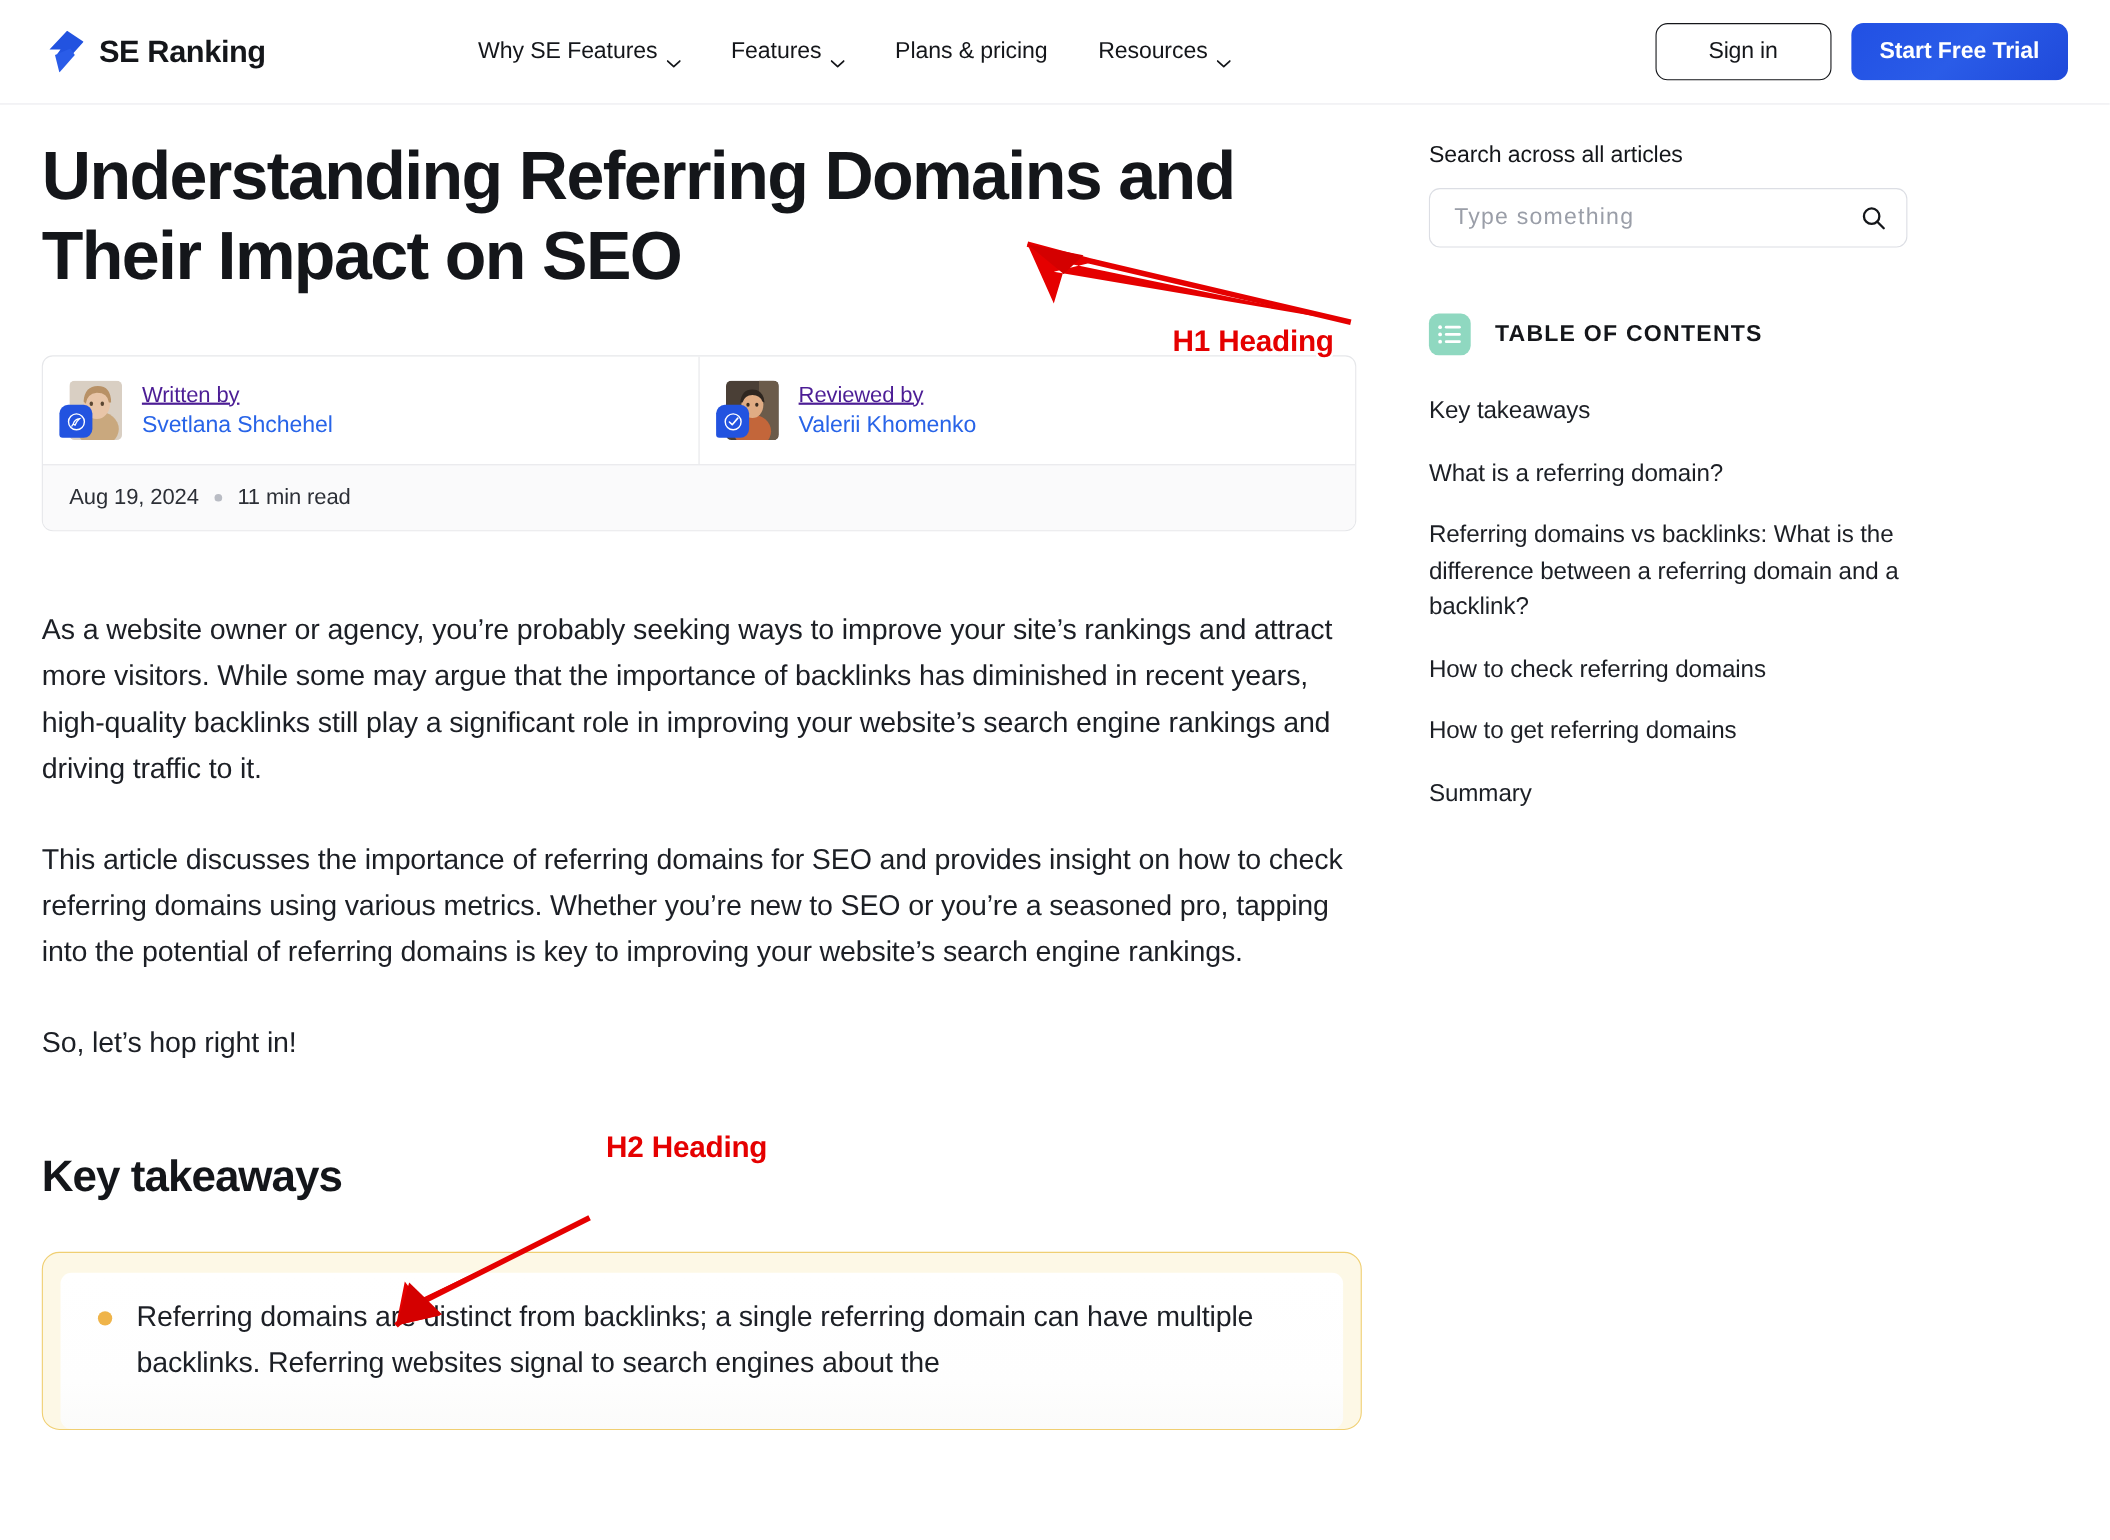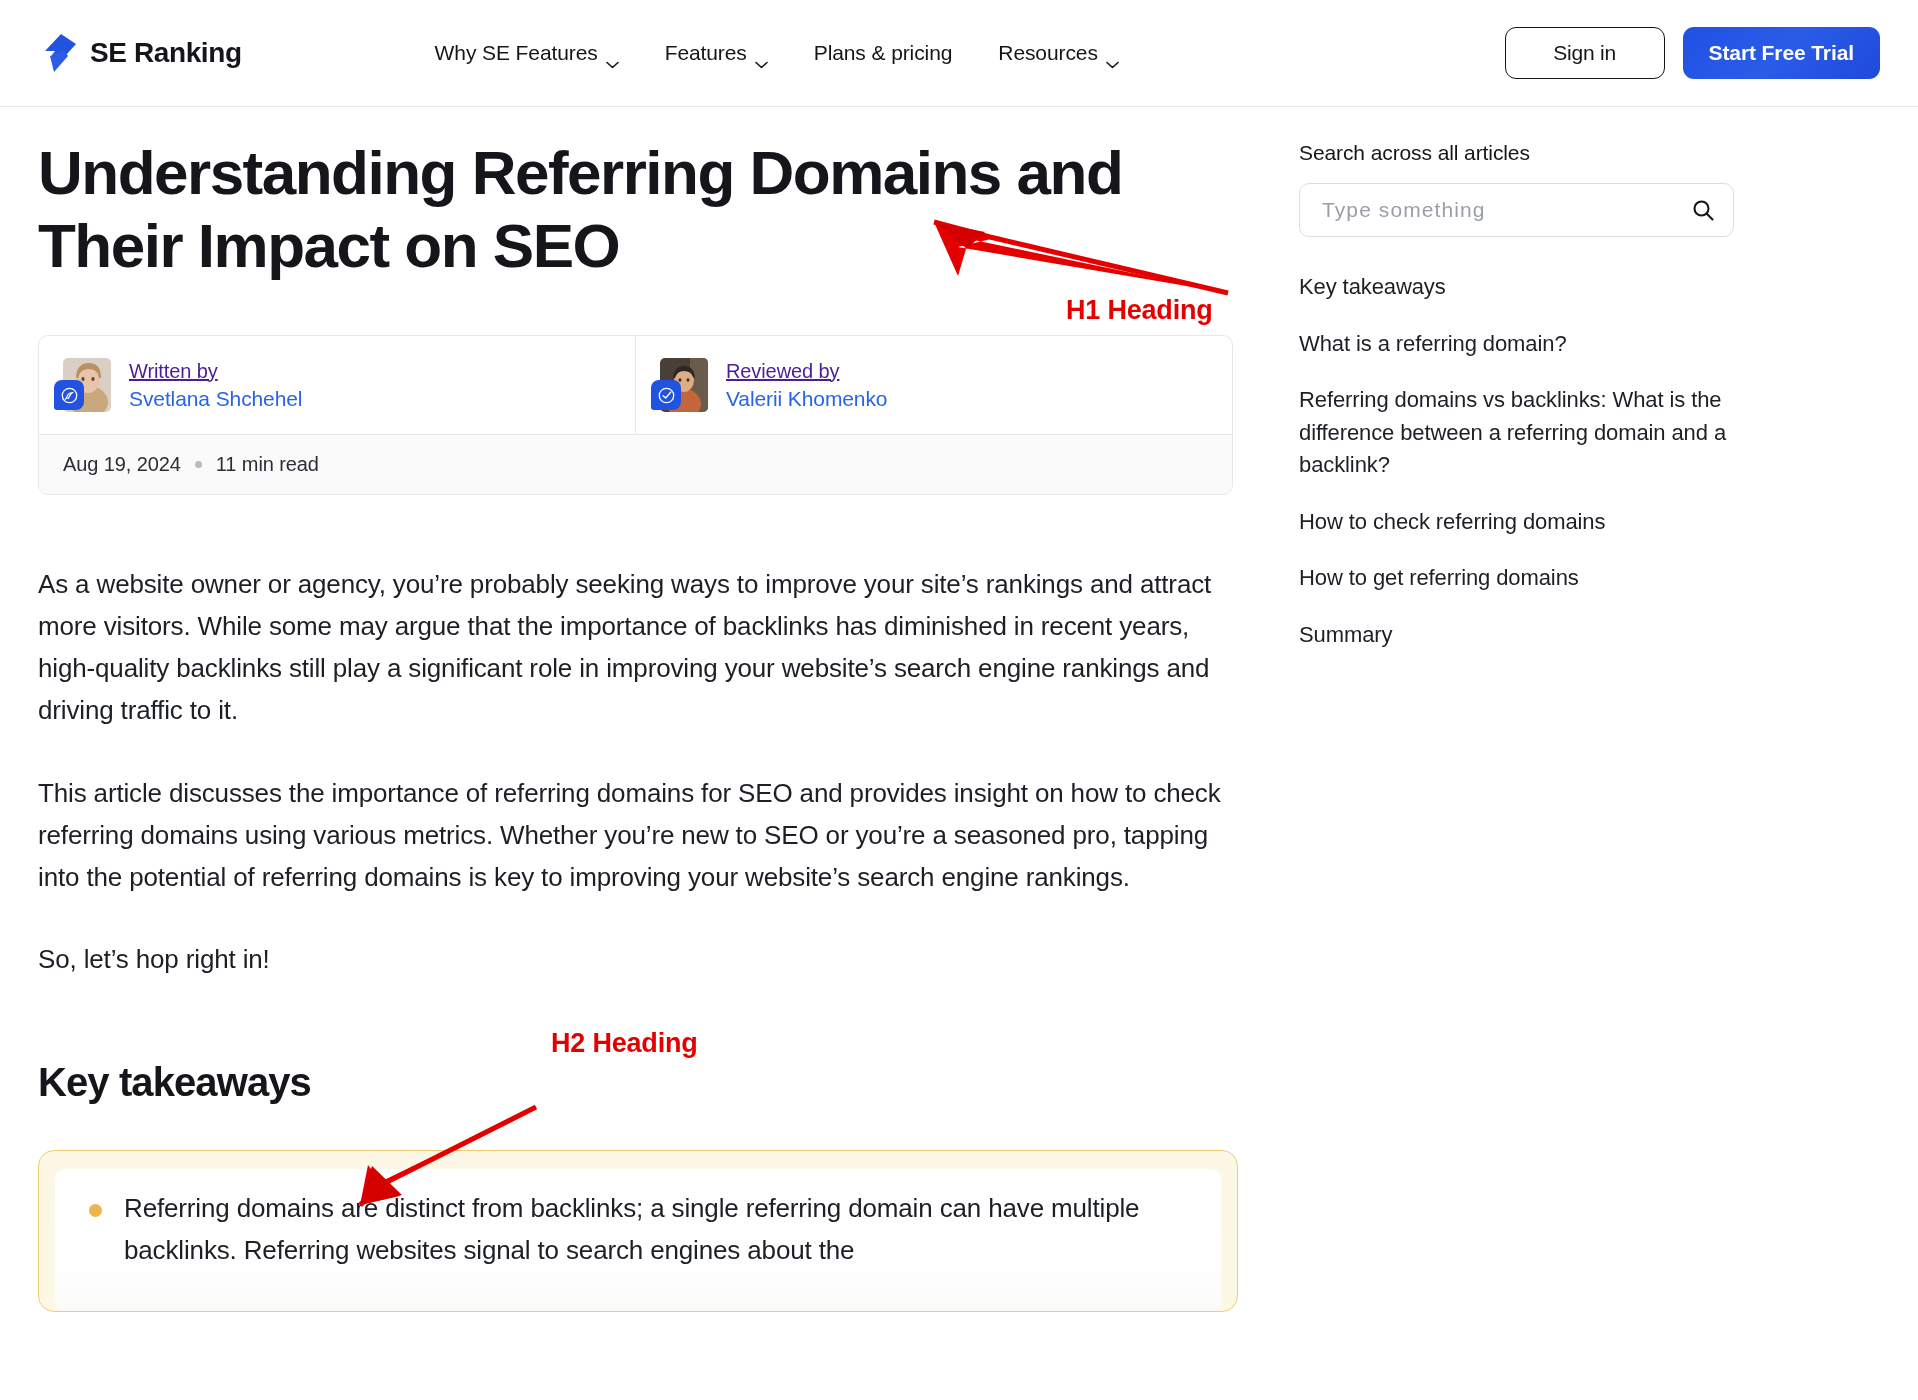--- a/index.html
+++ b/index.html
@@ -17,21 +17,21 @@
   .page {
     position: relative;
     width: 1918px;
     height: 1400px;
     background: #fff;
   }
 
   
   .site-header {
     position: relative;
-    height: 107px;
+    height: 95px;
     background: #ffffff;
     border-bottom: 1px solid #e9eaee;
     display: flex;
     align-items: center;
     padding: 0 38px;
   }
 
   .brand {
     display: flex;
     align-items: center;
@@ -456,20 +456,33 @@
       <div class="search-box">
         <input type="text" placeholder="Type something" style="">
         <span class="search-icon">
           <svg viewBox="0 0 24 24" xmlns="http://www.w3.org/2000/svg">
             <circle cx="10.5" cy="10.5" r="7" fill="none" stroke="#14161a" stroke-width="2.1"></circle>
             <path d="M15.6 15.6 L21.5 21.5" stroke="#14161a" stroke-width="2.1" stroke-linecap="round"></path>
           </svg>
         </span>
       </div>
 
+      <div class="toc-header">
+        <span class="toc-icon">
+          <svg width="22" height="18" viewBox="0 0 22 18" xmlns="http://www.w3.org/2000/svg">
+            <circle cx="2.2" cy="2.4" r="1.7" fill="#ffffff"></circle>
+            <circle cx="2.2" cy="9" r="1.7" fill="#ffffff"></circle>
+            <circle cx="2.2" cy="15.6" r="1.7" fill="#ffffff"></circle>
+            <rect x="6.5" y="1.2" width="14.5" height="2.5" rx="1.2" fill="#ffffff"></rect>
+            <rect x="6.5" y="7.8" width="14.5" height="2.5" rx="1.2" fill="#ffffff"></rect>
+            <rect x="6.5" y="14.4" width="14.5" height="2.5" rx="1.2" fill="#ffffff"></rect>
+          </svg>
+        </span>
+        <span class="toc-title">TABLE OF CONTENTS</span>
+      </div>
 
       <nav class="toc-list">
         <a class="toc-link">Key takeaways</a>
         <a class="toc-link">What is a referring domain?</a>
         <a class="toc-link">Referring domains vs backlinks: What is the difference between a referring domain and a backlink?</a>
         <a class="toc-link">How to check referring domains</a>
         <a class="toc-link">How to get referring domains</a>
         <a class="toc-link">Summary</a>
       </nav>
 

